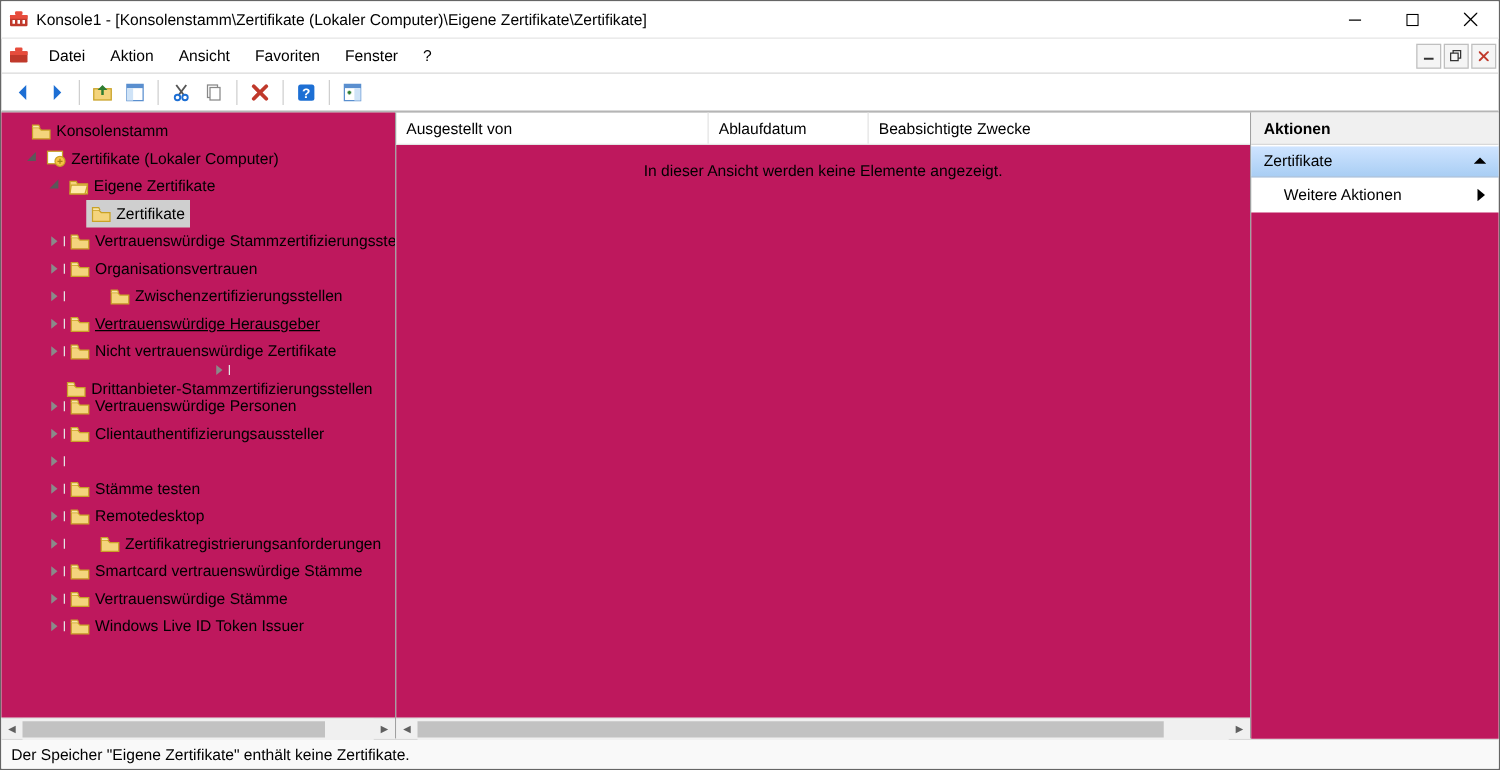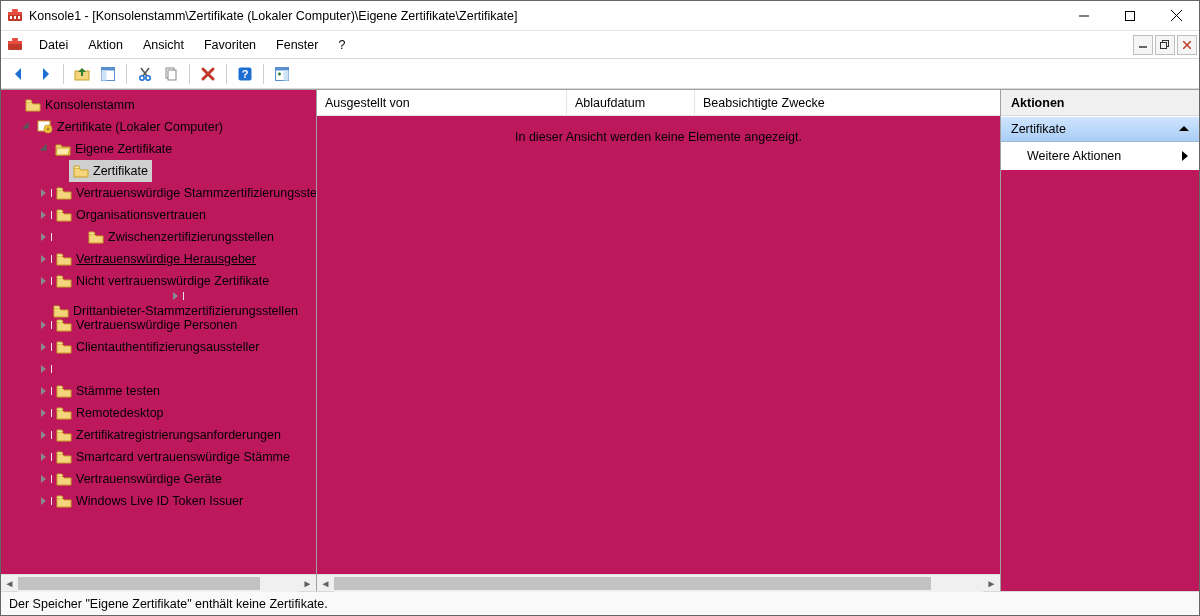--- a/index.html
+++ b/index.html
@@ -485,21 +485,21 @@
               <span class="tree-label">
                 <span>
                   <svg width="16" height="16" viewBox="0 0 16 16">
                     <path d="M1 5h5l2 2h7v7H1z" fill="#f4d47c" stroke="#c9a227"></path>
                     <path d="M1 5v-2h5l1 2" fill="#f9e6a8" stroke="#c9a227"></path>
                   </svg>
                 </span>
                 <span>Remotedesktop</span>
               </span>
             </div>
-            <div class="tree-row" style="padding-left: 30px;">
+            <div class="tree-row" style="padding-left: 30px; gap: 24px;">
               <span class="tw col"></span>
               <span class="tree-label">
                 <span>
                   <svg width="16" height="16" viewBox="0 0 16 16">
                     <path d="M1 5h5l2 2h7v7H1z" fill="#f4d47c" stroke="#c9a227"></path>
                     <path d="M1 5v-2h5l1 2" fill="#f9e6a8" stroke="#c9a227"></path>
                   </svg>
                 </span>
                 <span>Zertifikatregistrierungsanforderungen</span>
               </span>
@@ -518,21 +518,21 @@
             </div>
             <div class="tree-row" style="padding-left: 30px;">
               <span class="tw col"></span>
               <span class="tree-label">
                 <span>
                   <svg width="16" height="16" viewBox="0 0 16 16">
                     <path d="M1 5h5l2 2h7v7H1z" fill="#f4d47c" stroke="#c9a227"></path>
                     <path d="M1 5v-2h5l1 2" fill="#f9e6a8" stroke="#c9a227"></path>
                   </svg>
                 </span>
-                <span>Vertrauenswürdige Geräte</span>
+                <span>Vertrauenswürdige Stämme</span>
               </span>
             </div>
             <div class="tree-row" style="padding-left: 30px;">
               <span class="tw col"></span>
               <span class="tree-label">
                 <span>
                   <svg width="16" height="16" viewBox="0 0 16 16">
                     <path d="M1 5h5l2 2h7v7H1z" fill="#f4d47c" stroke="#c9a227"></path>
                     <path d="M1 5v-2h5l1 2" fill="#f9e6a8" stroke="#c9a227"></path>
                   </svg>

